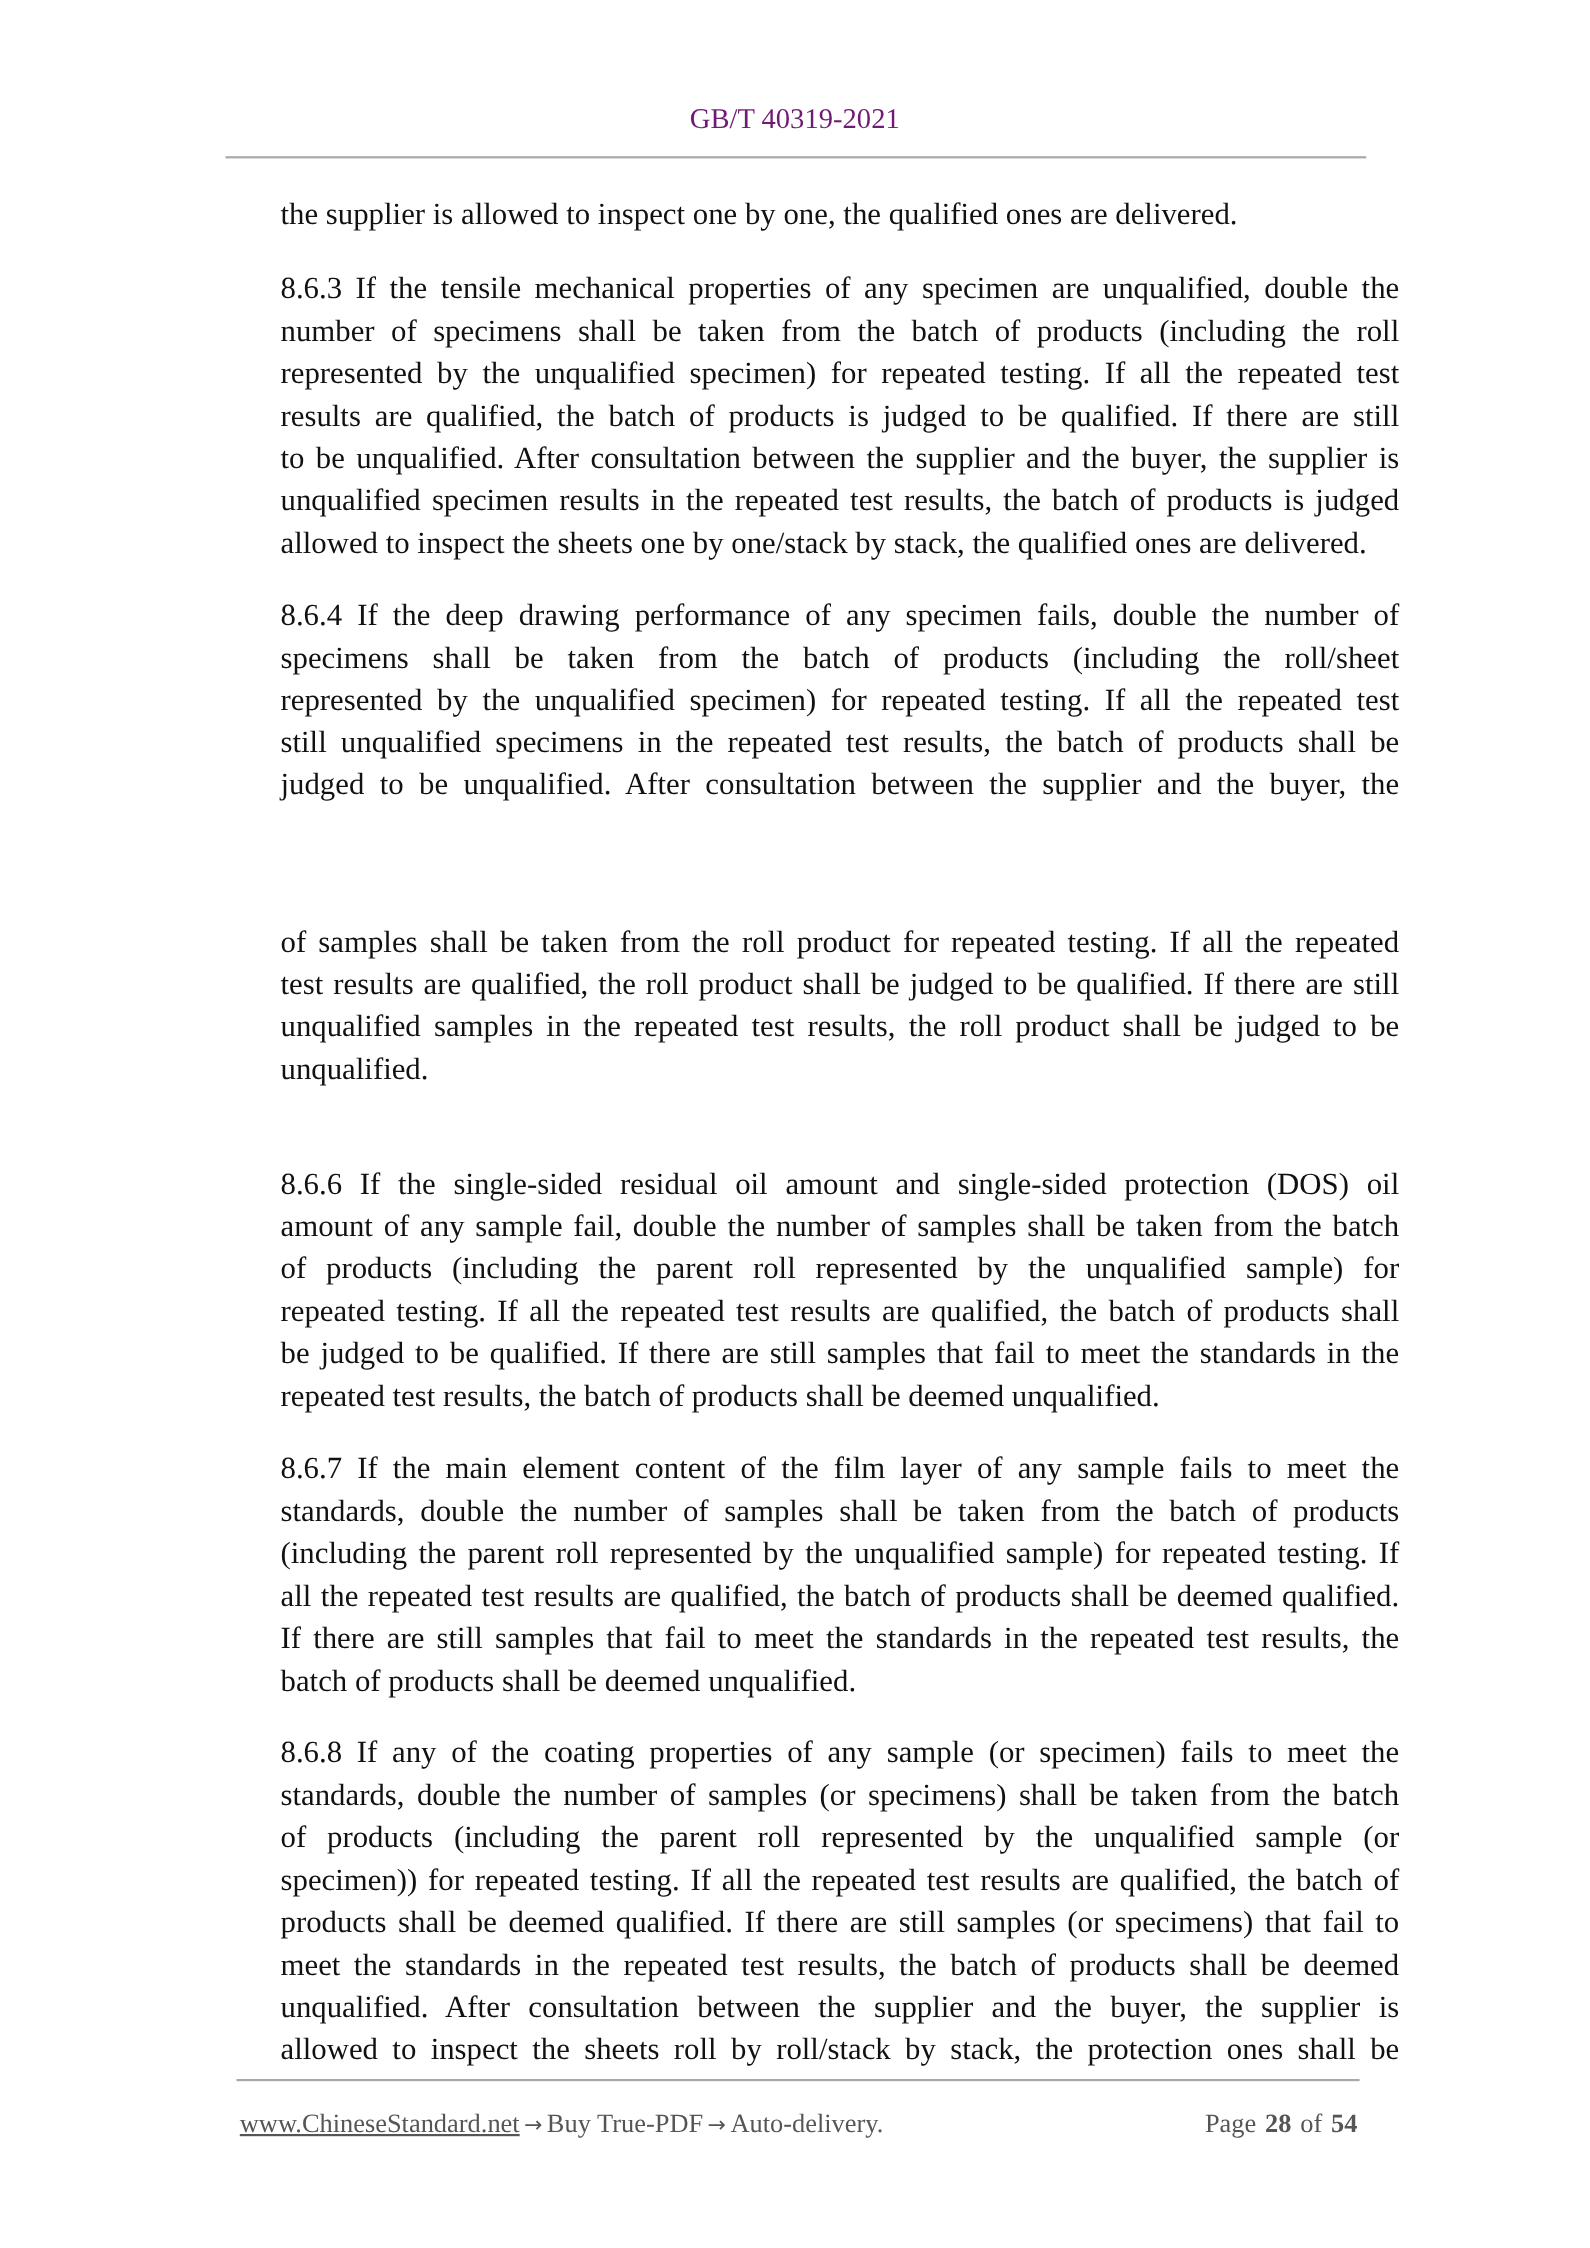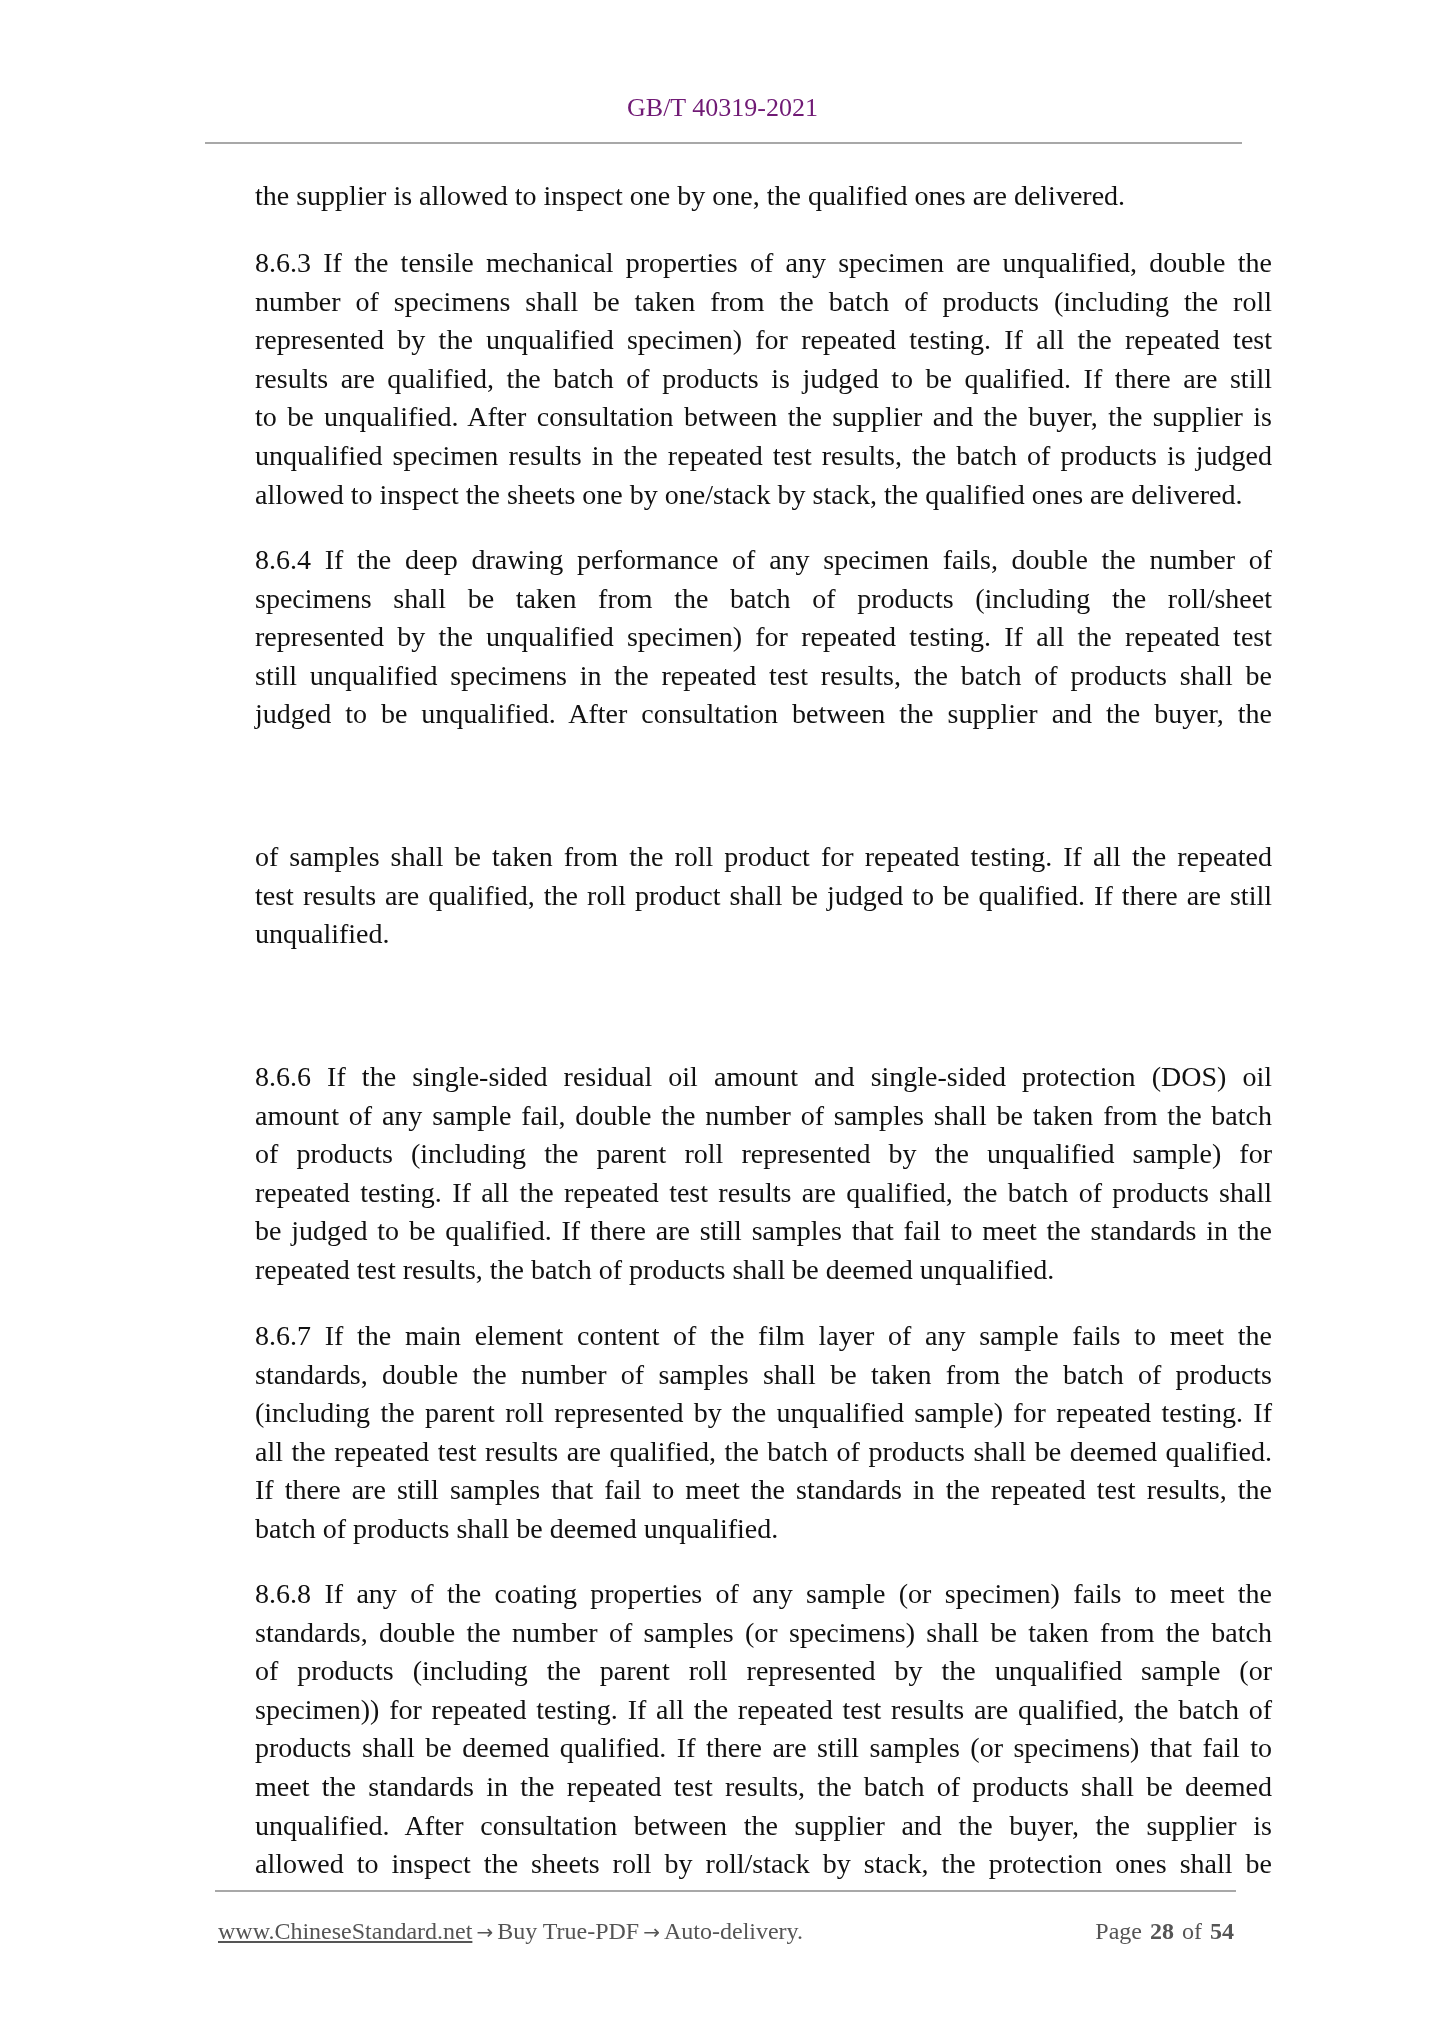--- a/index.html
+++ b/index.html
@@ -53,20 +53,21 @@
     <div class="line"><span class="clause-num">8.6.4</span><span> If the deep drawing performance of any specimen fails, double the number of</span></div>
     <div class="line">specimens shall be taken from the batch of products (including the roll/sheet</div>
     <div class="line">represented by the unqualified specimen) for repeated testing. If all the repeated test</div>
     <div class="line">still unqualified specimens in the repeated test results, the batch of products shall be</div>
     <div class="line">judged to be unqualified. After consultation between the supplier and the buyer, the</div>
   </div>
 
   <div class="para" style="top:838px;">
     <div class="line">of samples shall be taken from the roll product for repeated testing. If all the repeated</div>
     <div class="line">test results are qualified, the roll product shall be judged to be qualified. If there are still</div>
+    <div class="line">unqualified samples in the repeated test results, the roll product shall be judged to be</div>
     <div class="line last">unqualified.</div>
   </div>
 
   <div class="para" style="top:1058px;">
     <div class="line"><span class="clause-num">8.6.6</span><span> If the single-sided residual oil amount and single-sided protection (DOS) oil</span></div>
     <div class="line">amount of any sample fail, double the number of samples shall be taken from the batch</div>
     <div class="line">of products (including the parent roll represented by the unqualified sample) for</div>
     <div class="line">repeated testing. If all the repeated test results are qualified, the batch of products shall</div>
     <div class="line">be judged to be qualified. If there are still samples that fail to meet the standards in the</div>
     <div class="line last">repeated test results, the batch of products shall be deemed unqualified.</div>

